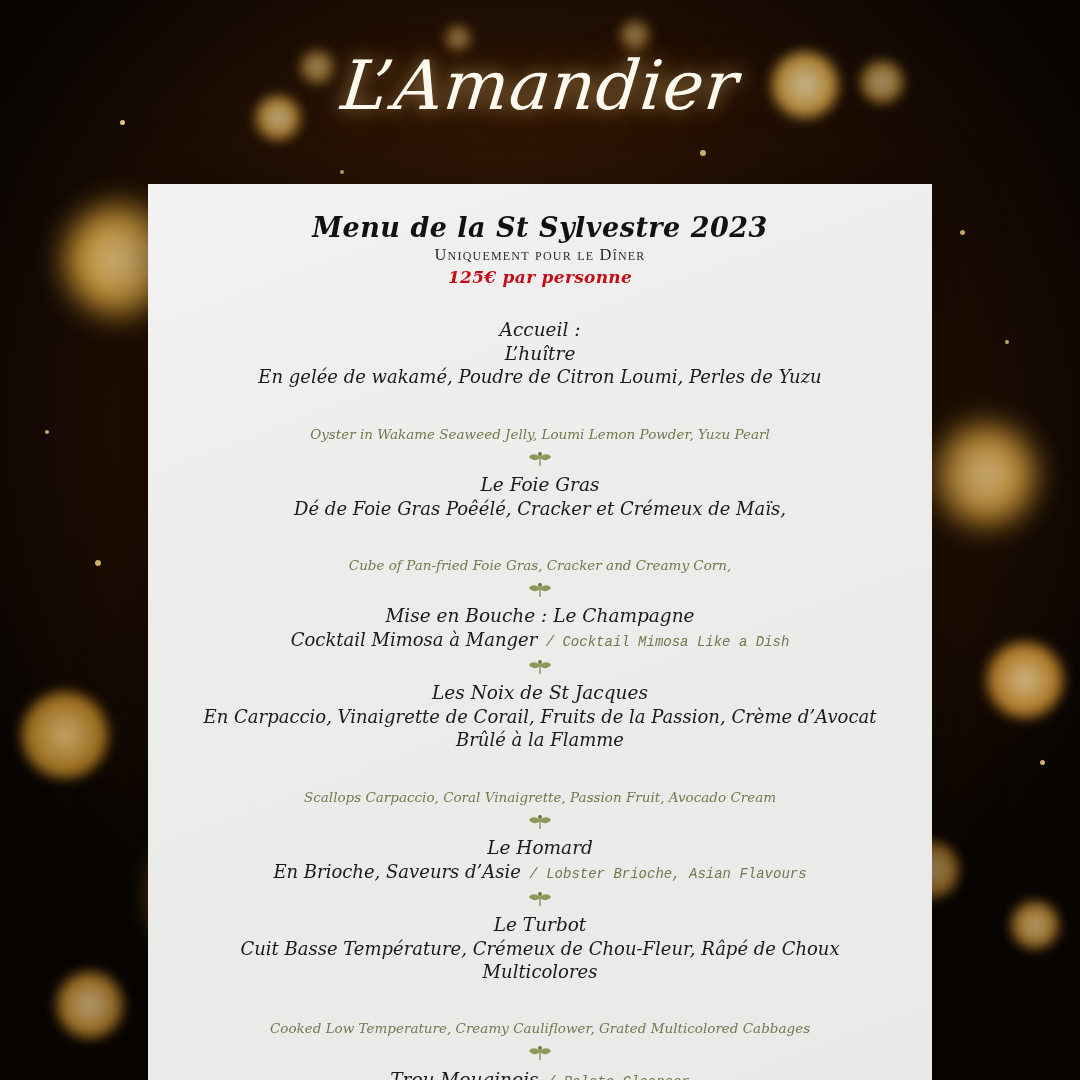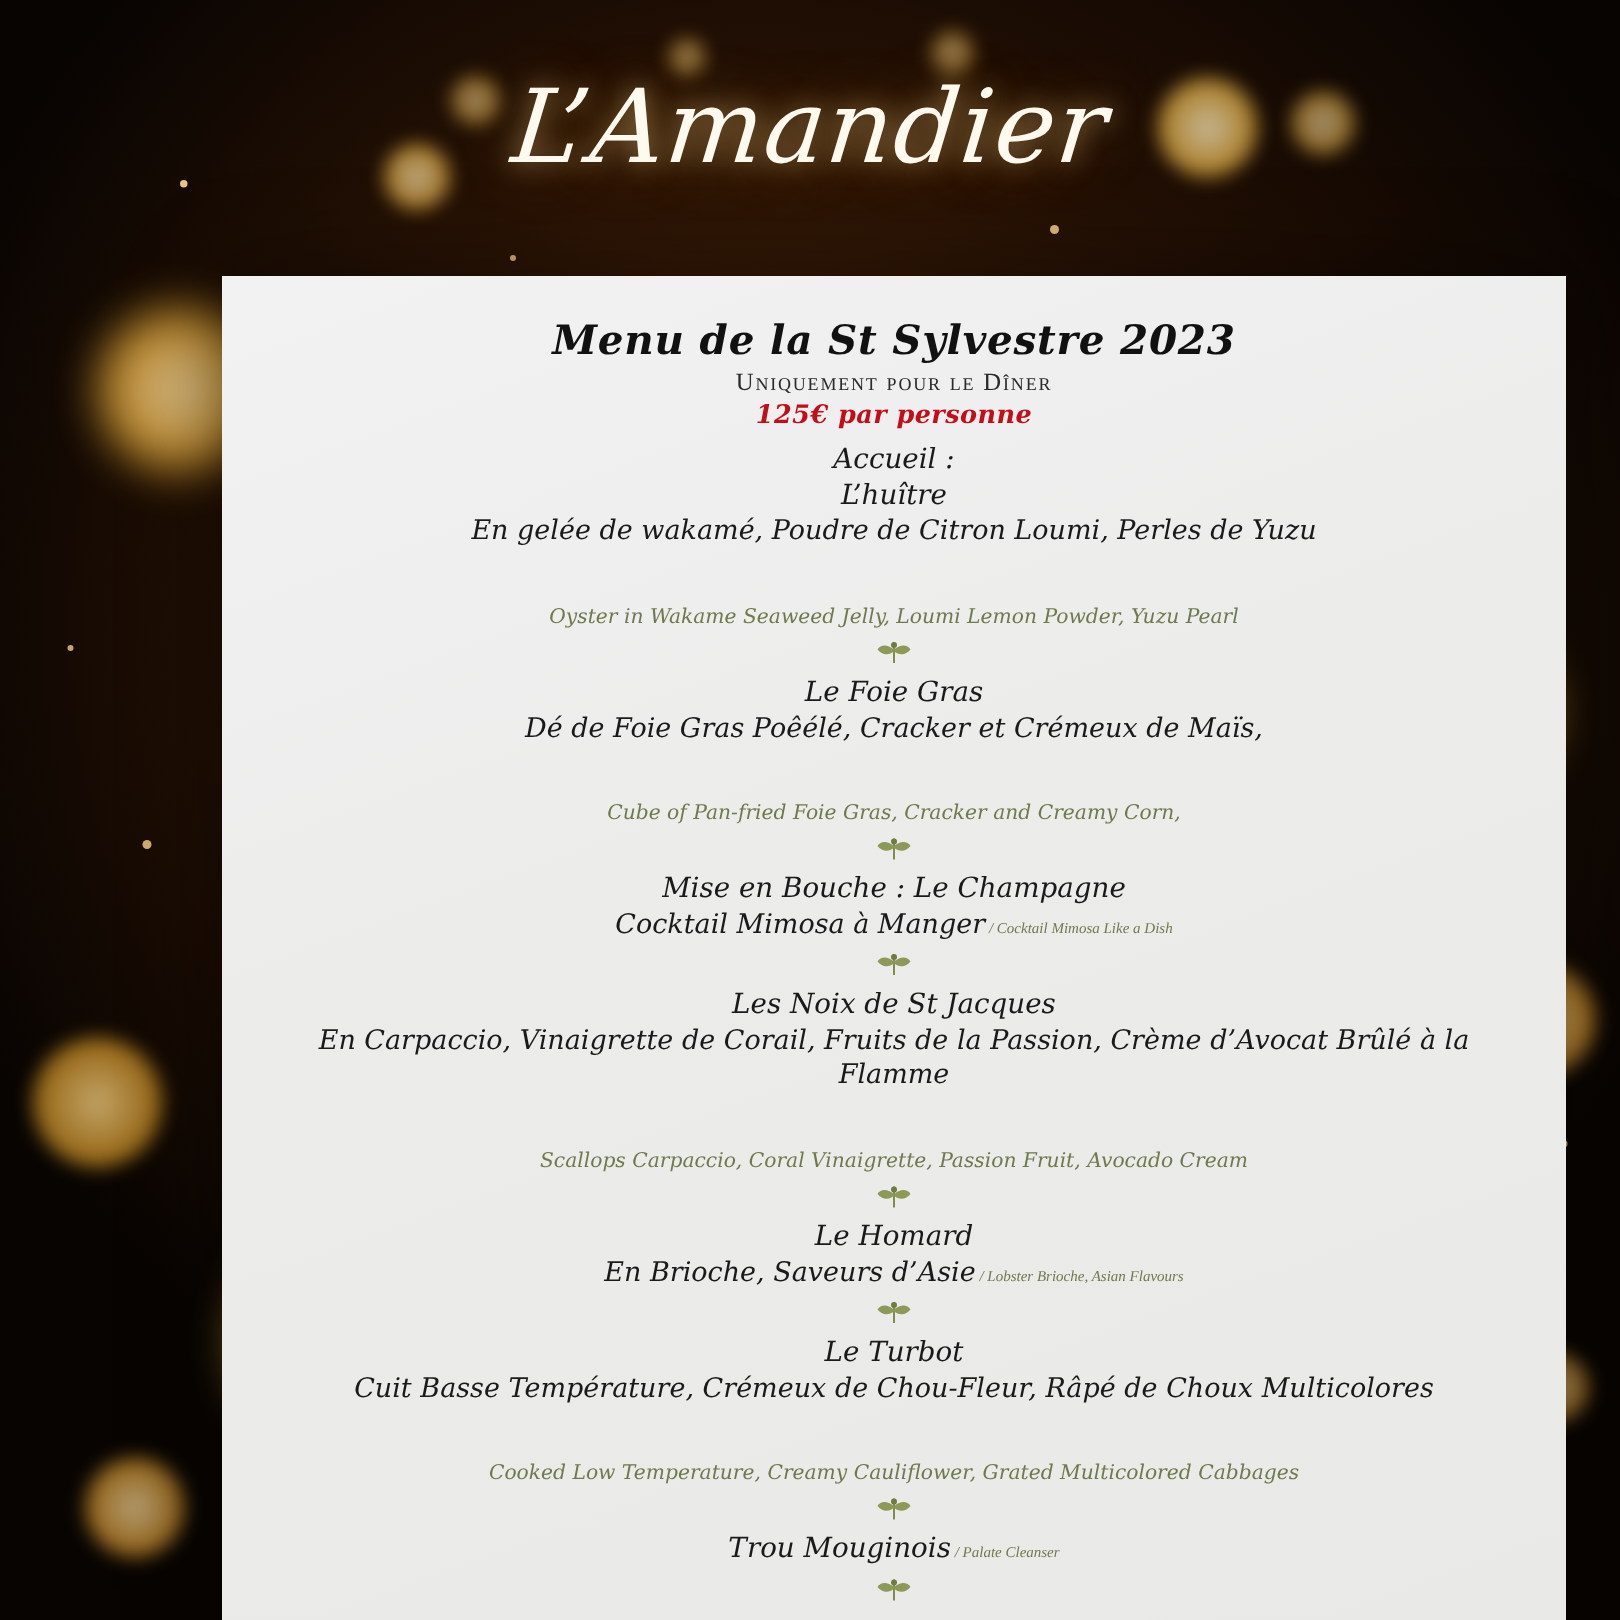--- a/index.html
+++ b/index.html
@@ -63,21 +63,21 @@
     color: #fffaf0;
     text-shadow: 0 0 18px rgba(255,215,140,0.55), 0 0 42px rgba(255,180,70,0.35);
     transform: skewX(-6deg);
   }
 
   
   .card {
     position: absolute;
     left: 148px;
     top: 184px;
-    width: 896px;
+    width: 784px;
     height: 896px;
     background: linear-gradient(160deg, #f2f2f2 0%, #ececeb 40%, #e9e9e7 100%);
     box-shadow: 0 0 60px rgba(0,0,0,0.45);
     overflow: hidden;
     z-index: 4;
   }
   .card-inner {
     padding: 24px 40px 10px 40px;
     text-align: center;
     color: #1b1b1b;
@@ -98,21 +98,21 @@
     letter-spacing: 1.2px;
     color: #2a2a2a;
     margin-bottom: 2px;
   }
   .price {
     font-family: "DejaVu Serif", serif;
     font-style: italic;
     font-weight: bold;
     font-size: 17px;
     color: #c40d18;
-    margin-bottom: 8px;
+    margin-bottom: 31px;
     letter-spacing: 0.3px;
   }
   .course {
     margin-bottom: 2px;
   }
   .course-head {
     font-family: "DejaVu Serif", serif;
     font-style: italic;
     font-size: 18.5px;
     color: #1a1a1a;
@@ -128,23 +128,23 @@
   }
   .course-en {
     font-family: "DejaVu Serif", serif;
     font-style: italic;
     font-size: 13.5px;
     color: #6e7a4e;
     line-height: 1.35;
     margin-top: 36px;
   }
   .inline-en {
-    font-family: Liberation Serif, serif;
-    font-style: italic;
-    font-size: 10px;
+    font-family: Liberation Mono, monospace;
+    font-style: italic;
+    font-size: 14px;
     color: #6e7a4e;
   }
   .sep {
     height: 24px;
     line-height: 24px;
     margin: 2px 0 4px 0;
     color: #7d8a4a;
     font-size: 15px;
     letter-spacing: 0;
   }

